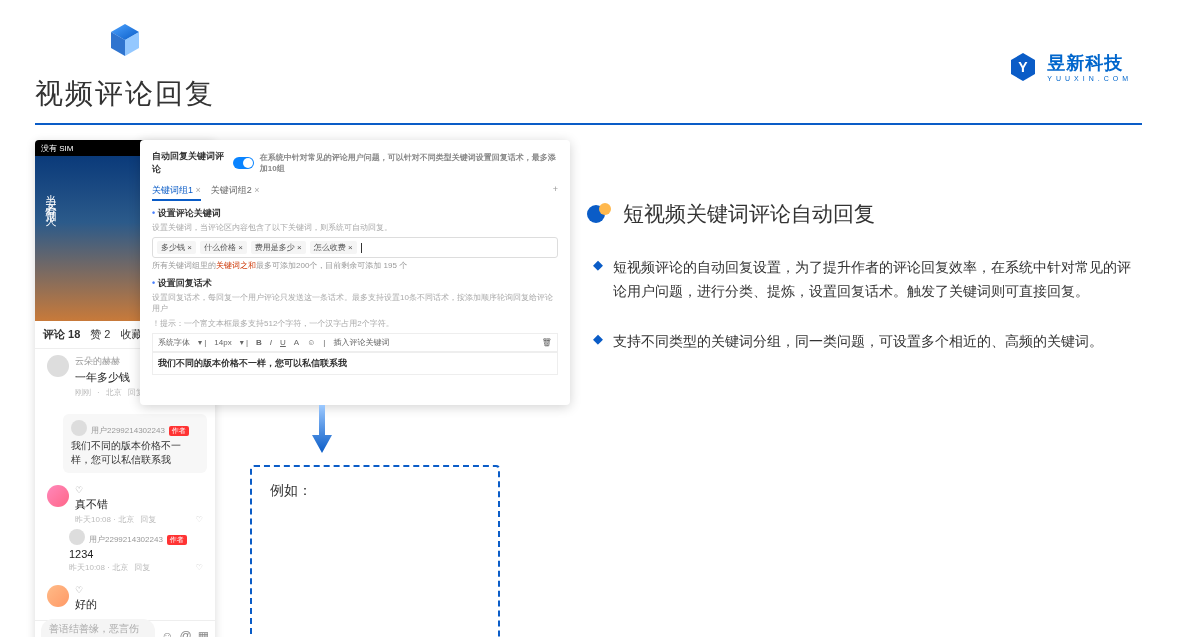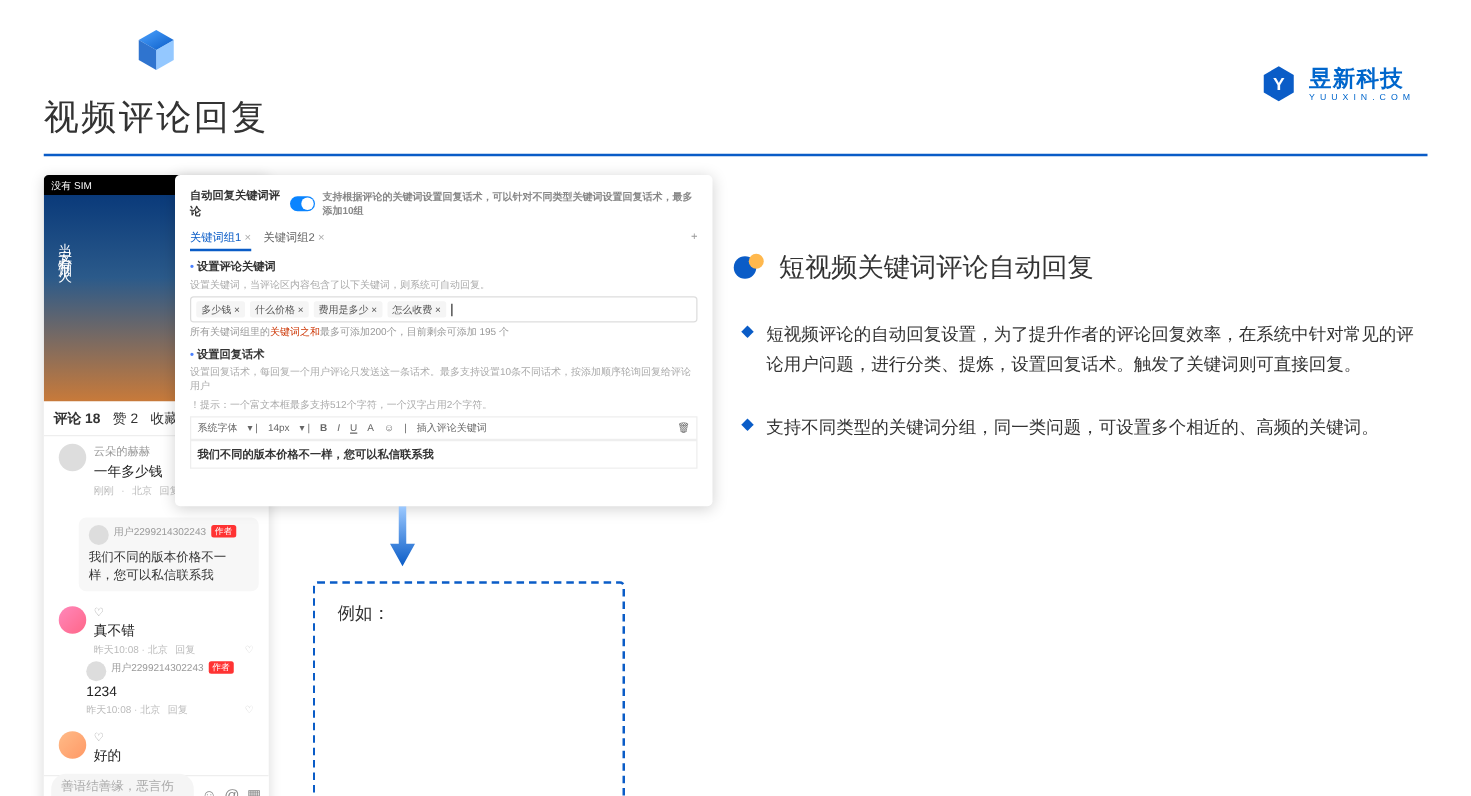--- a/index.html
+++ b/index.html
@@ -28,21 +28,21 @@
 .phone-tabs { display: flex; gap: 10px; padding: 6px 8px; font-size: 11px; color: #333; border-bottom: 1px solid #eee; }
 .phone-tab-active { font-weight: bold; }
 .comment { padding: 6px 12px; font-size: 10px; color: #555; }
 .comment-row { display: flex; gap: 6px; align-items: flex-start; margin-bottom: 4px; }
 .avatar { width: 22px; height: 22px; border-radius: 50%; background: #ddd; flex-shrink: 0; }
 .avatar-sm { width: 16px; height: 16px; border-radius: 50%; background: #ddd; flex-shrink: 0; }
 .comment-name { color: #999; font-size: 9px; }
 .comment-text { color: #222; font-size: 11px; margin: 2px 0; }
 .comment-meta { color: #bbb; font-size: 8px; display: flex; gap: 6px; align-items: center; }
 .reply-bubble { background: #f7f7f7; border-radius: 6px; padding: 6px 8px; margin: 6px 8px 6px 28px; font-size: 10px; color: #333; }
-.reply-head { display: flex; gap: 4px; align-items: flex-start; font-size: 8px; color: #999; margin-bottom: 3px; }
+.reply-head { display: flex; gap: 4px; align-items: flex-end; font-size: 8px; color: #999; margin-bottom: 3px; }
 .tag-author { background: #f33; color: #fff; font-size: 7px; padding: 0 3px; border-radius: 2px; }
 .heart { margin-left: auto; color: #ccc; }
 .input-bar { position: absolute; bottom: 0; left: 0; right: 0; height: 30px; background: #fff; border-top: 1px solid #eee; display: flex; align-items: center; padding: 0 6px; gap: 6px; font-size: 10px; }
 .input-field { flex: 1; background: #f5f5f5; border-radius: 12px; padding: 3px 8px; color: #aaa; font-size: 10px; }
 .input-icons { display: flex; gap: 6px; color: #888; font-size: 12px; }
 
 
 .panel { position: absolute; top: 0; left: 105px; width: 430px; height: 265px; background: #fff; border-radius: 4px; box-shadow: 0 2px 12px rgba(0,0,0,0.18); padding: 10px 12px; font-size: 9px; color: #666; overflow: hidden; }
 .panel-top { display: flex; align-items: center; gap: 6px; font-size: 9px; font-weight: bold; color: #333; margin-bottom: 6px; }
 .toggle { width: 22px; height: 12px; background: #0a84ff; border-radius: 6px; position: relative; }
@@ -194,21 +194,21 @@
           <span>@</span>
           <span>▦</span>
         </div>
       </div>
     </div>
 
     <div class="panel">
       <div class="panel-top">
         <span>自动回复关键词评论</span>
         <span class="toggle"></span>
-        <span class="panel-desc">支持根据评论的关键词设置回复话术，可以针对不同类型关键词设置回复话术，最多添加10组</span>
+        <span class="panel-desc">在系统中针对常见的评论用户问题，可以针对不同类型关键词设置回复话术，最多添加10组</span>
       </div>
       <div class="panel-tabs">
         <span class="panel-tab-active"><span>关键词组1</span> <span class="panel-tab-close">×</span></span>
         <span><span>关键词组2</span> <span class="panel-tab-close">×</span></span>
         <span style="margin-left:auto;color:#999">+</span>
       </div>
       <div class="panel-label">设置评论关键词</div>
       <div class="panel-sub">设置关键词，当评论区内容包含了以下关键词，则系统可自动回复。</div>
       <div class="keyword-box">
         <span class="kw-tag"><span>多少钱</span> ×</span>

